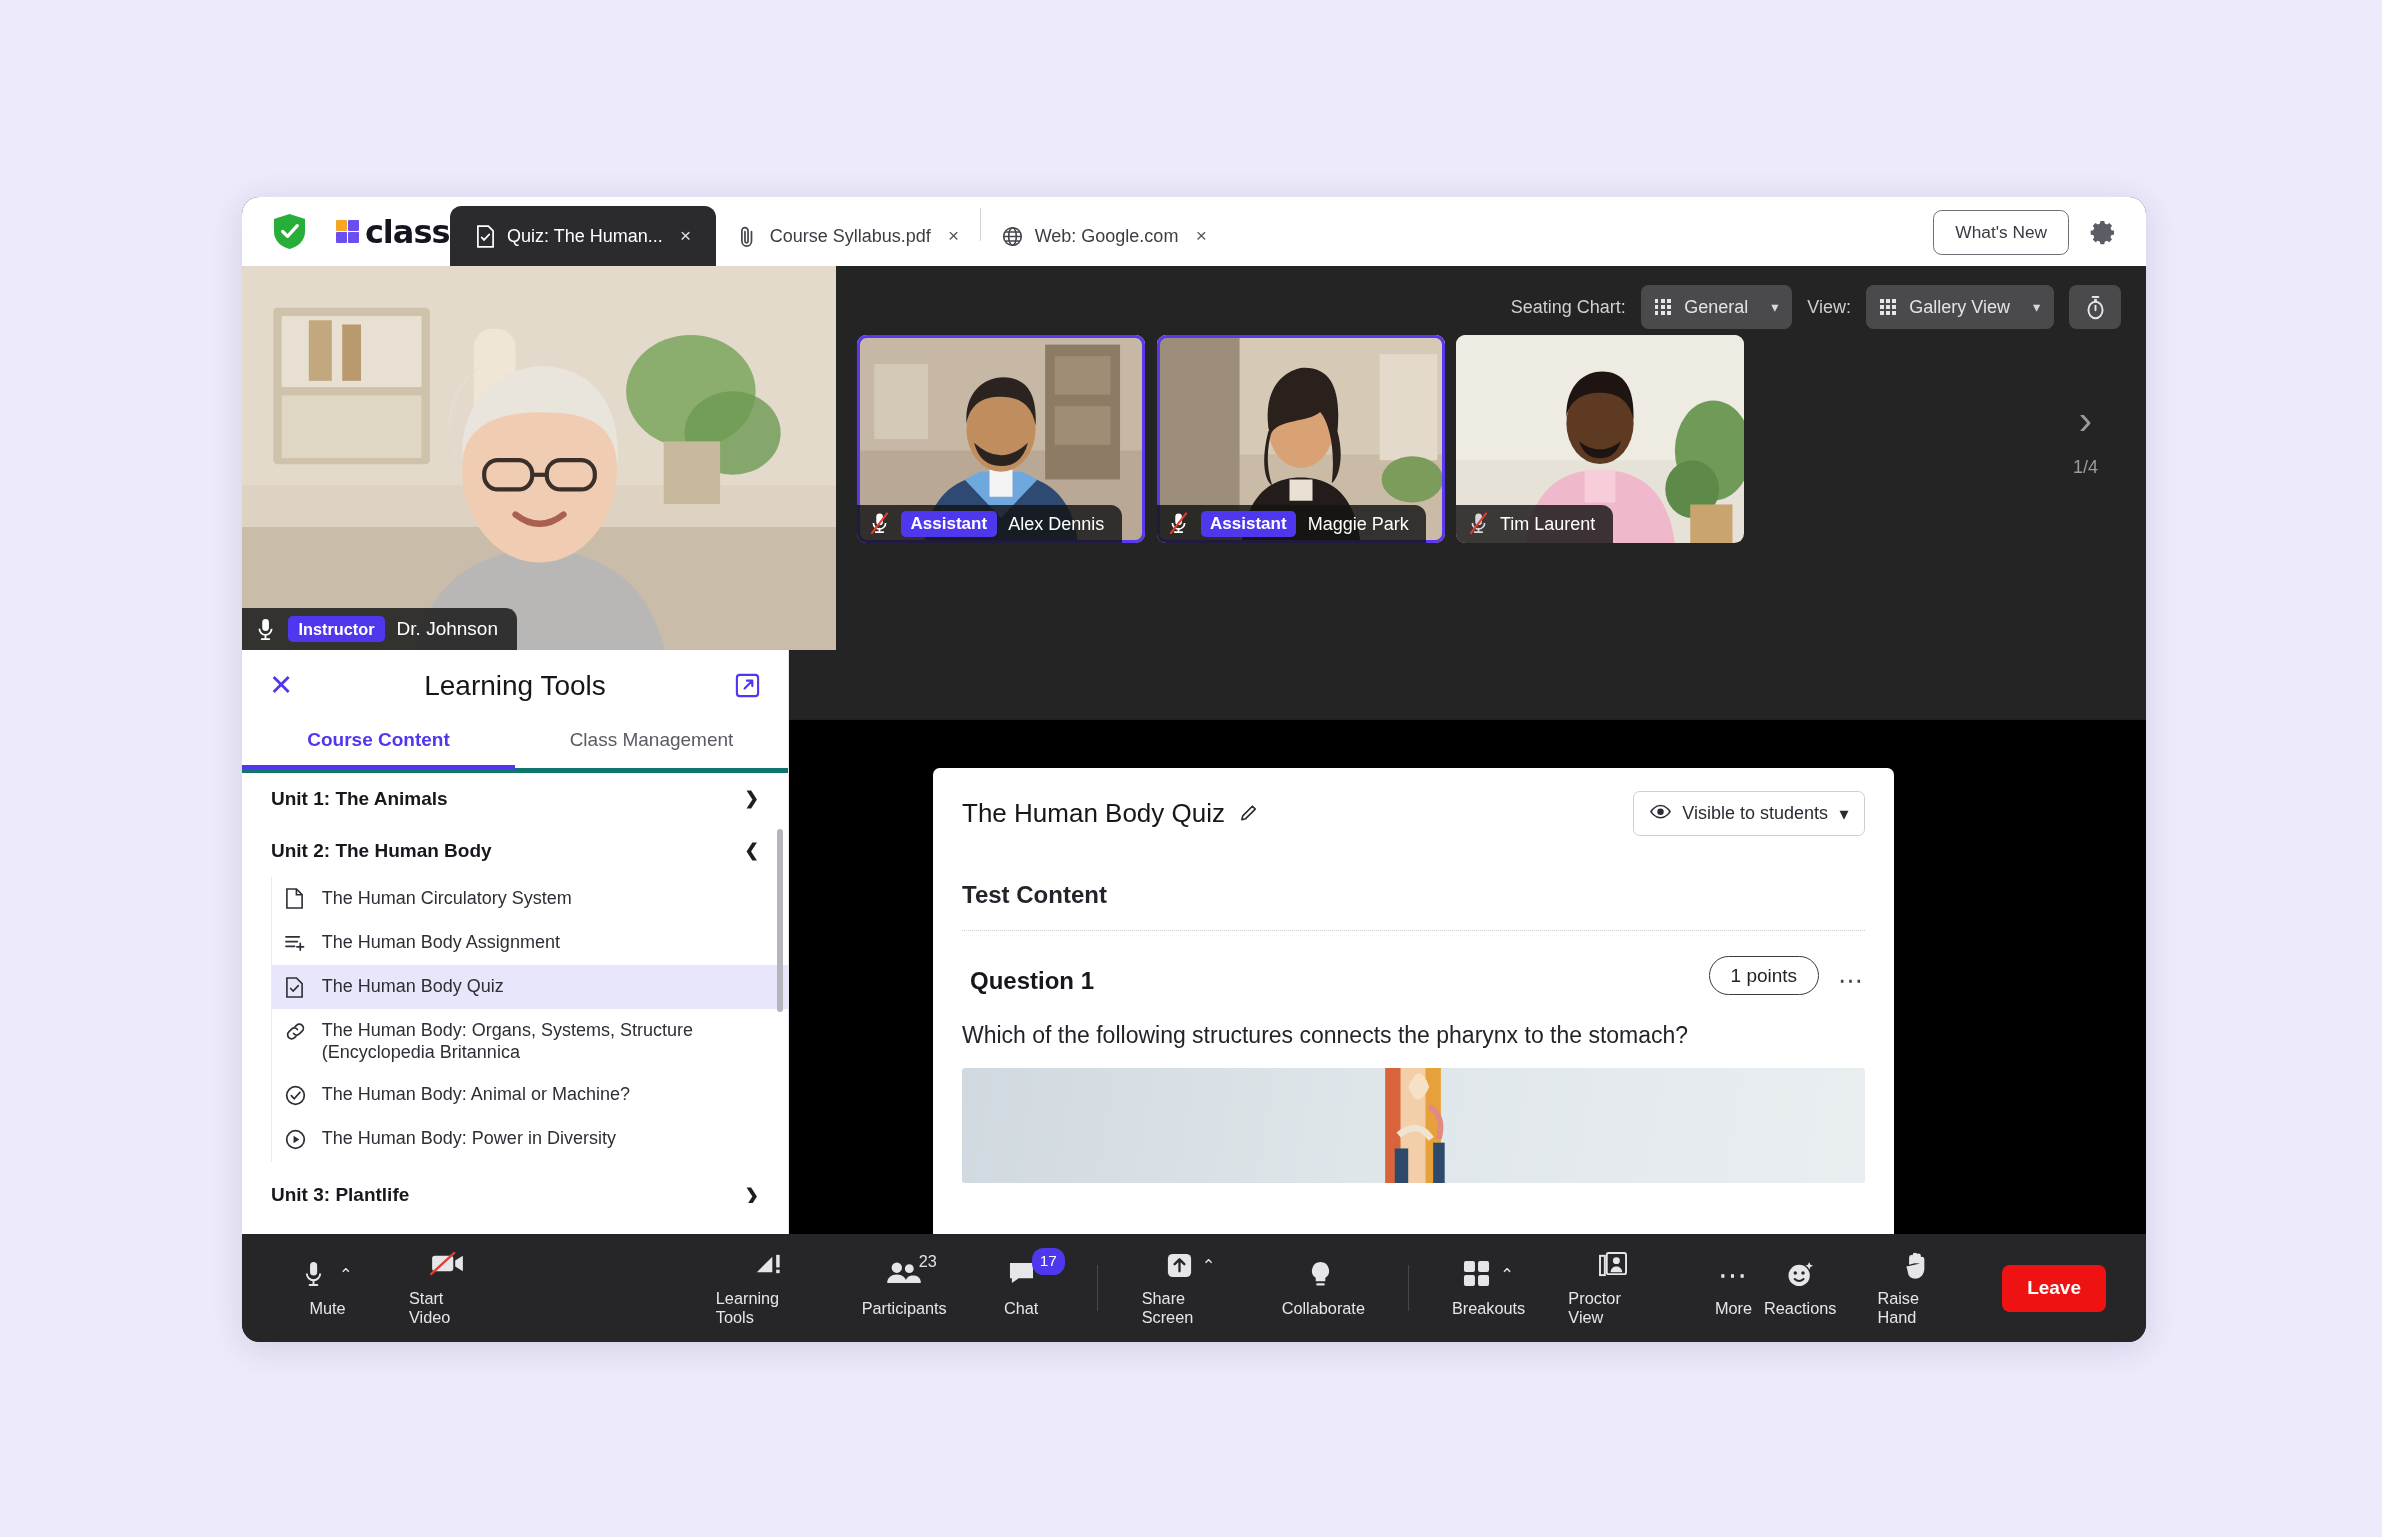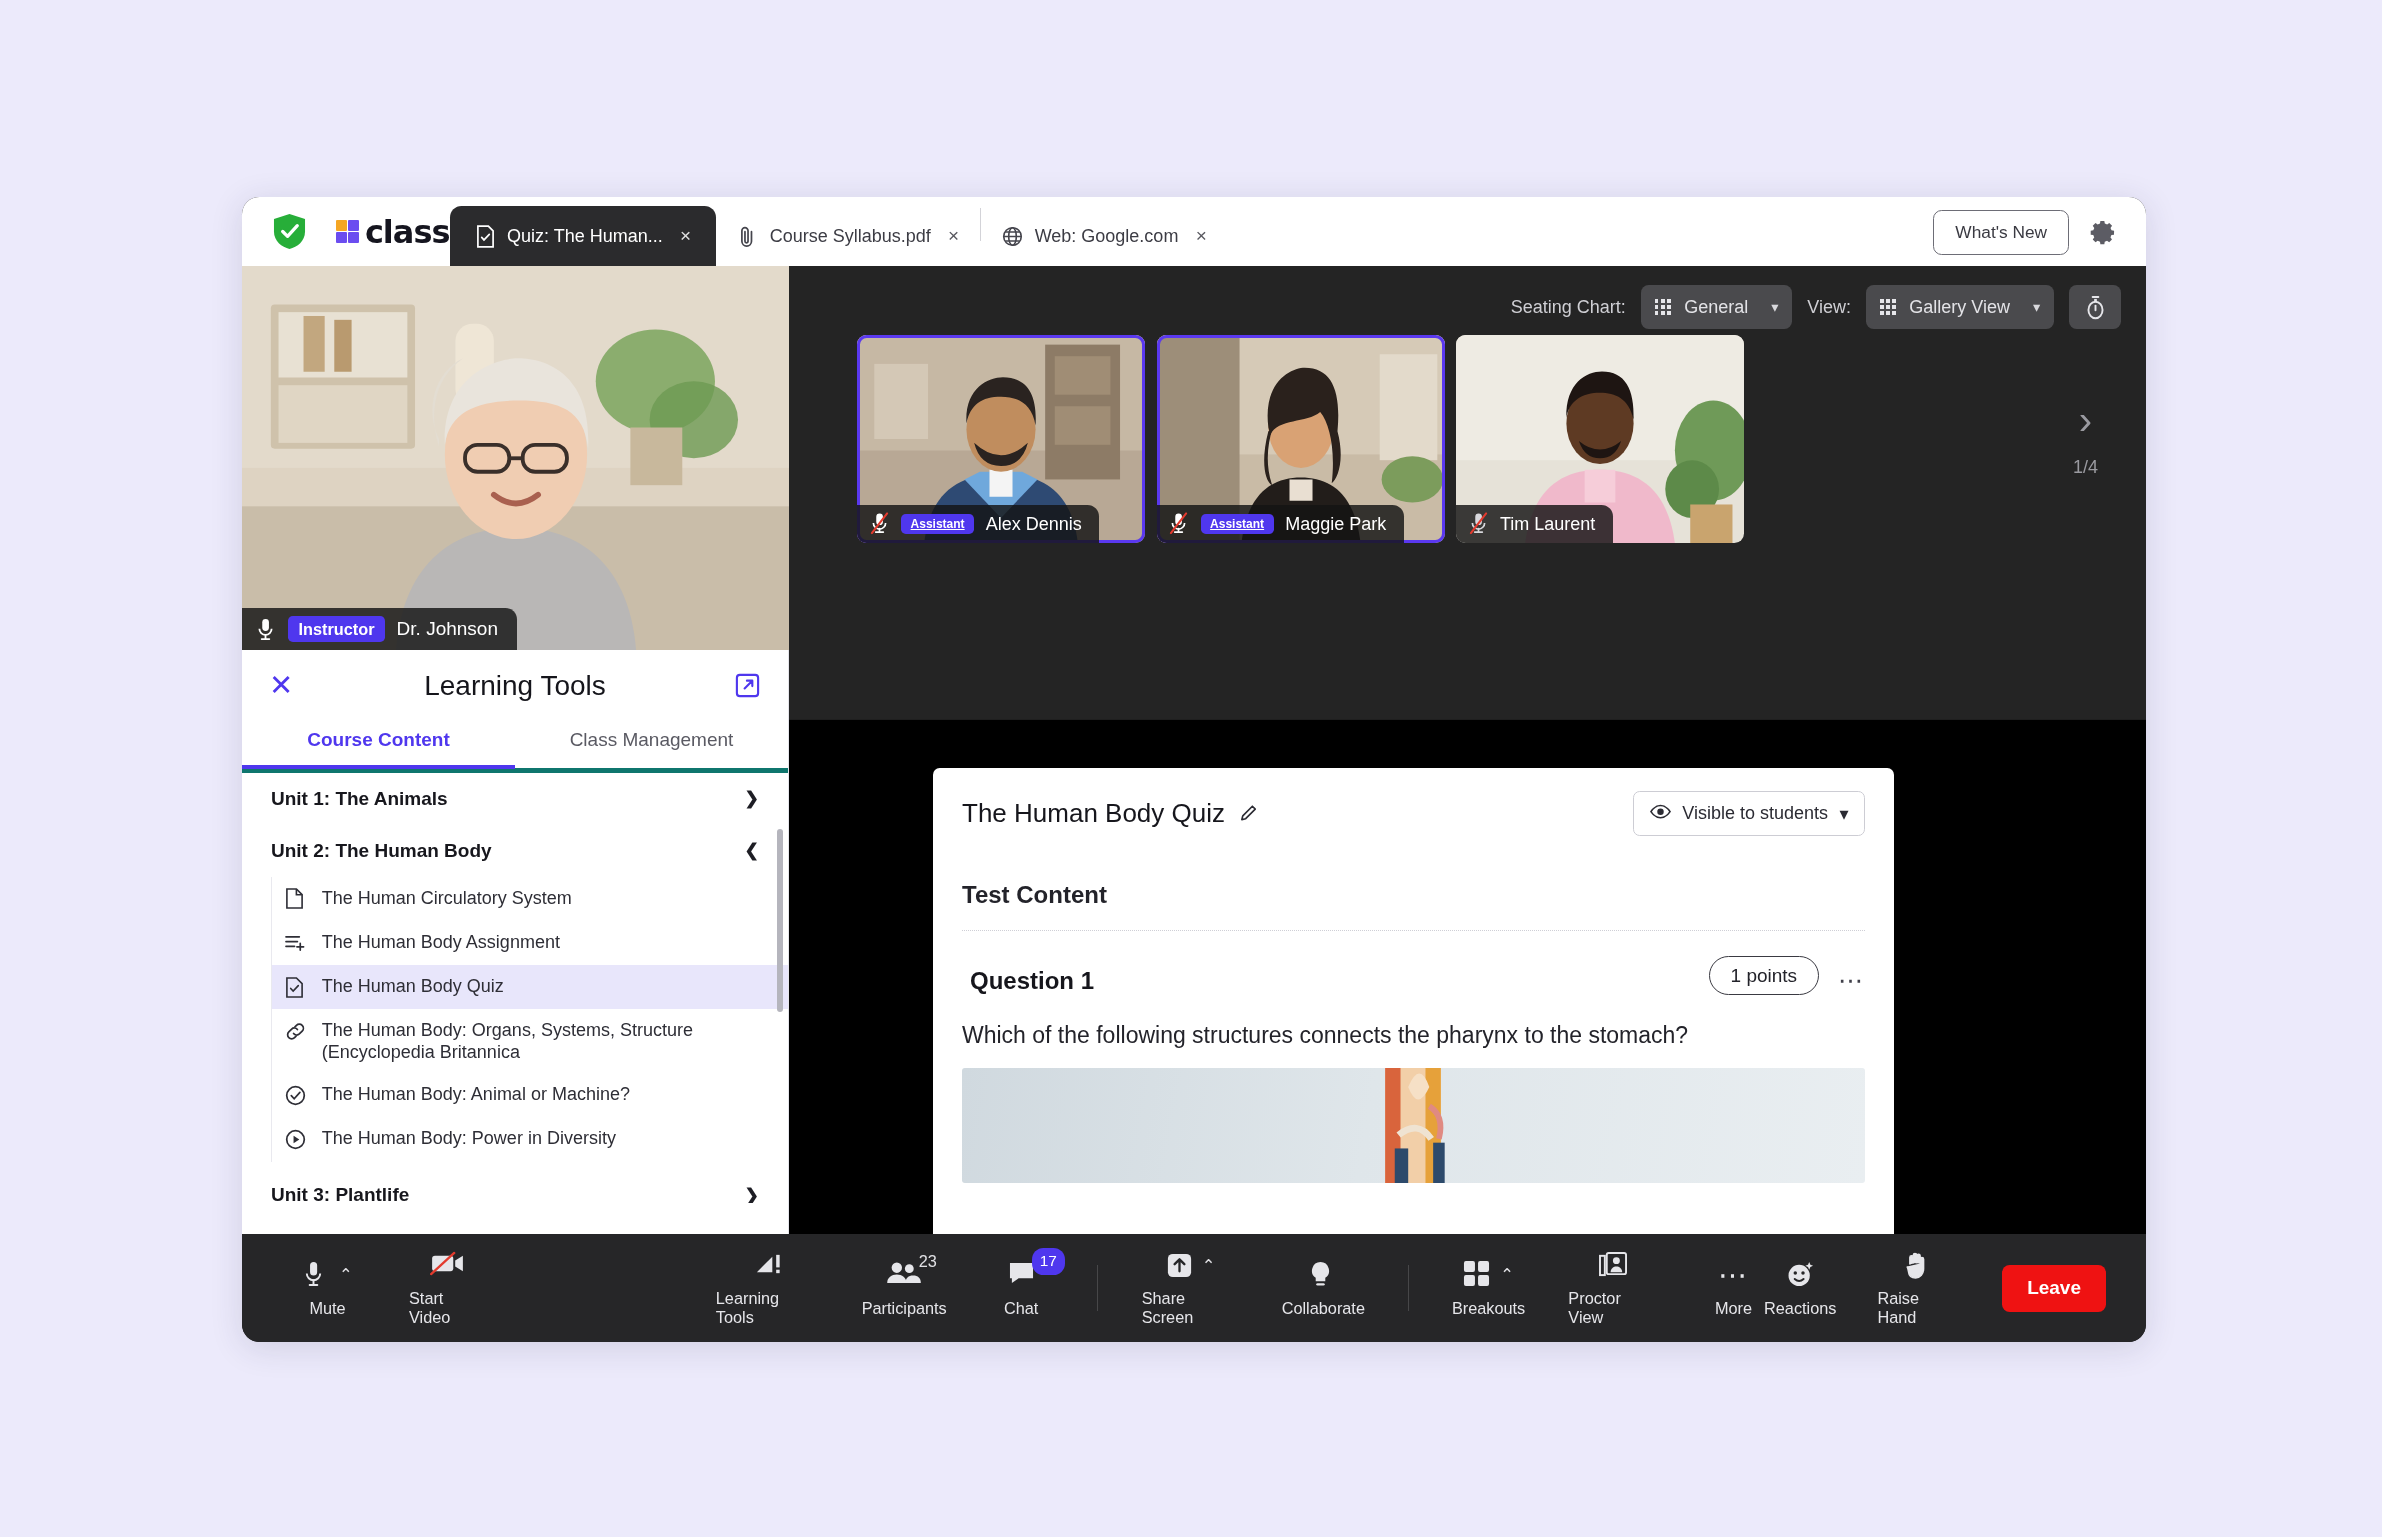--- a/index.html
+++ b/index.html
@@ -51,21 +51,21 @@
   }
   .gear { width: 29px; height: 29px; }
 
   
   #video-area {
     position: absolute; left: 0; top: 69px;
     width: 100%; height: 453px;
     background: #242424;
   }
   #instructor-tile {
-    position: absolute; left: 0; top: 0; width: 547px; height: 384px;
+    position: absolute; left: 0; top: 0; width: 594px; height: 384px;
     overflow: hidden;
     background: linear-gradient(165deg,#d6c9b4 0%,#c6b69d 40%,#b8a68a 100%);
   }
   .photo-room {
     position: absolute; inset: 0;
   }
 
   .namebar {
     position: absolute; display: flex; align-items: center; gap: 11.5px;
     background: rgba(20,20,20,.82);
@@ -102,21 +102,21 @@
 
   
   #tiles { position: absolute; left: 615px; top: 69px; display: flex; gap: 11.5px; }
   .tile {
     width: 288px; height: 208px; border-radius: 9.6px; overflow: hidden;
     position: relative; background: #2f3033;
   }
   .tile.speaking { outline: 3.8px solid #5a38f0; outline-offset: -3.8px; }
   .tile .namebar { left: 0; bottom: 0; border-radius: 0 11.5px 0 0; height: 38px; padding: 6.7px 17.3px 6.7px 11.5px; }
   .tile .person-name { font-size: 18px; }
-  .tile .role-chip { font-size: 12px; padding: 2.9px 9.6px; text-decoration: underline; }
+  .tile .role-chip { font-size: 17px; padding: 2.9px 9.6px; }
 
   .pager {
     position: absolute; top: 69px; width: 63px; height: 208px;
     display: flex; flex-direction: column; align-items: center; justify-content: center; gap: 17.3px;
     color: #8d8d93;
   }
   #pager-left { left: 819px; }
   #pager-right { right: 29px; }
   .pager .chev { font-size: 40px; line-height: 1; font-weight: 300; color: #9a9aa0;}
   .pager .count { font-size: 18px; color: #9a9aa0; }

